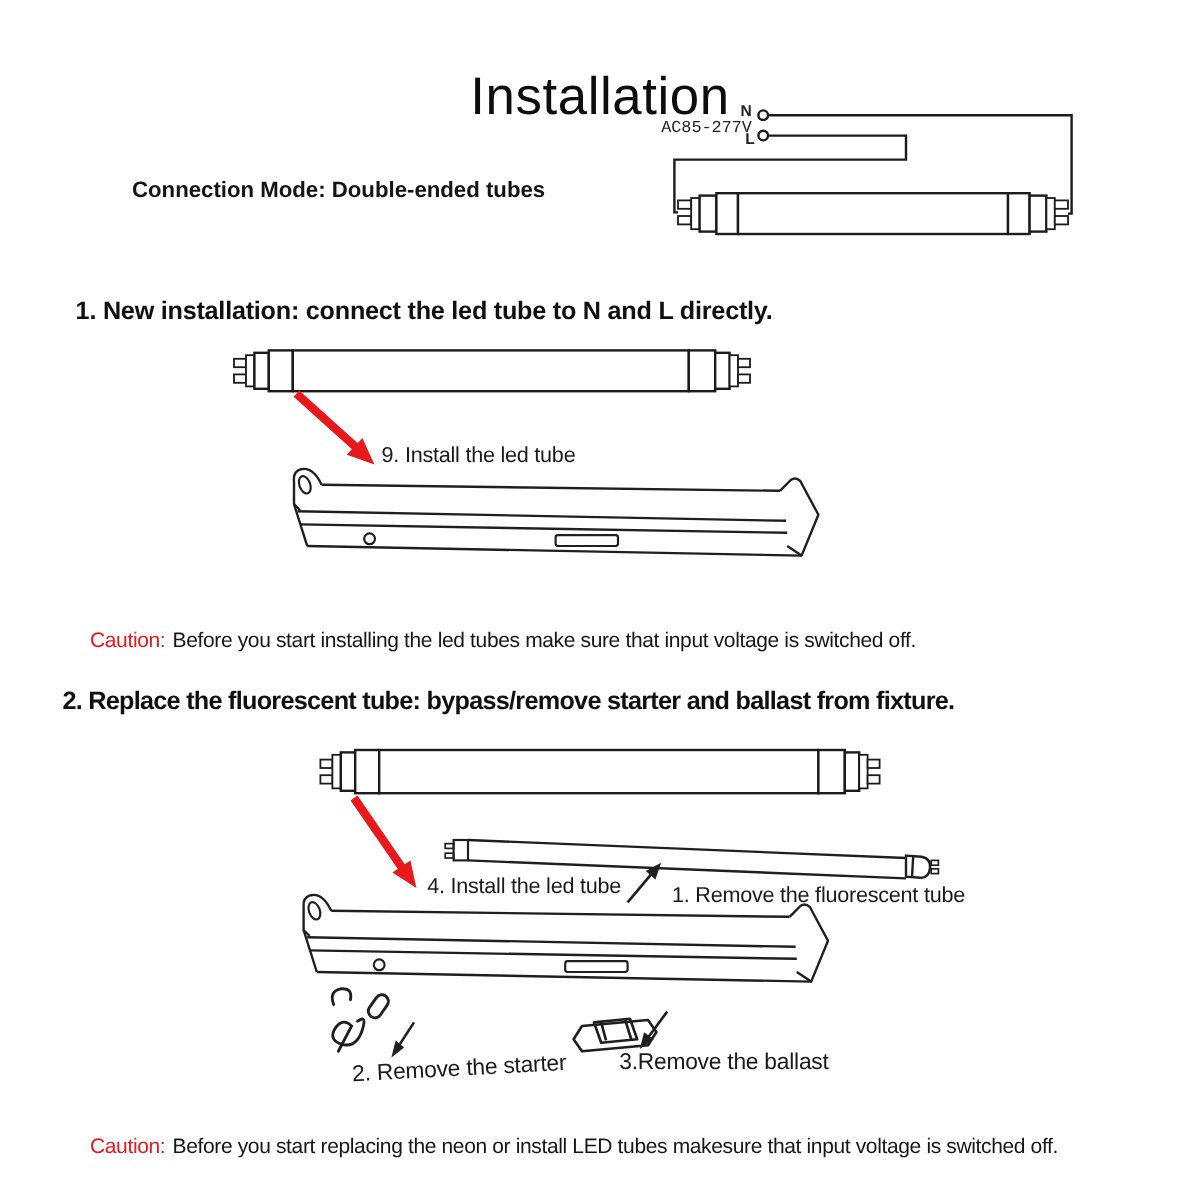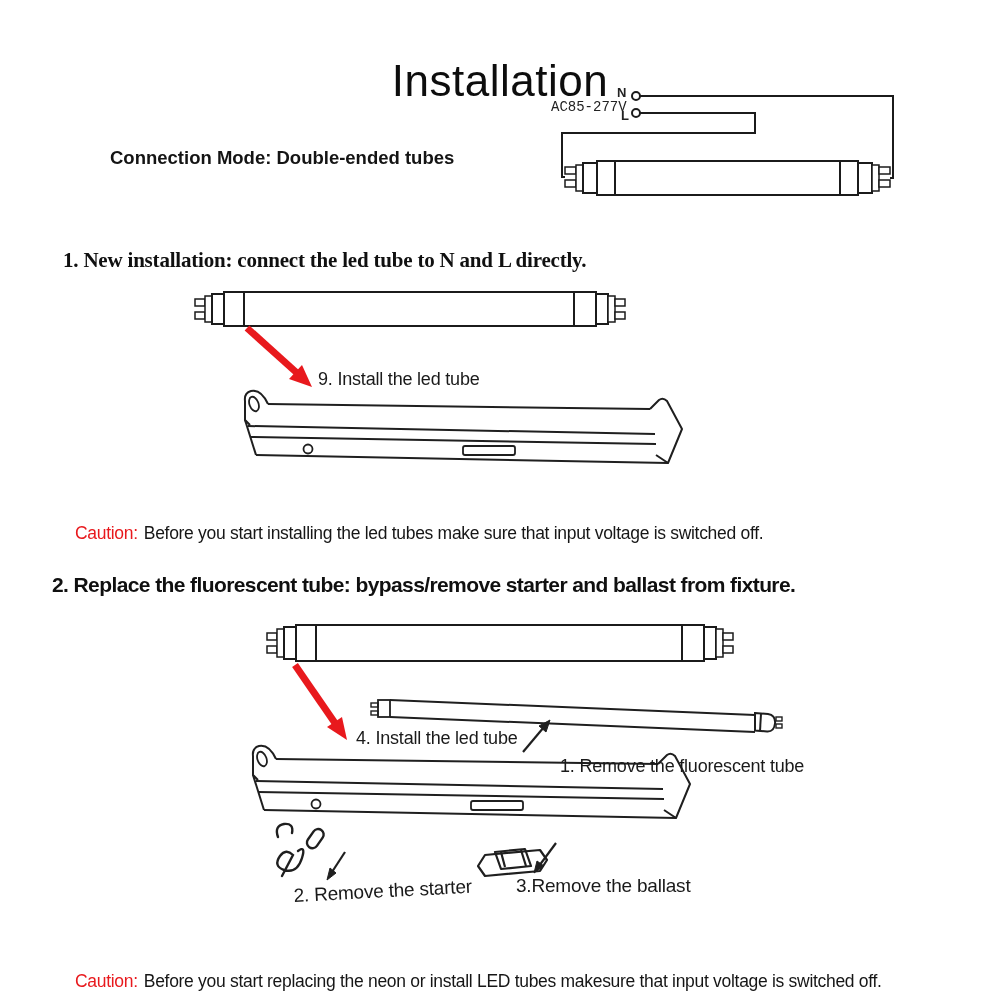--- a/index.html
+++ b/index.html
@@ -2,25 +2,25 @@
 <html><head>
 <meta charset="utf-8">
 <style>
   html,body{margin:0;padding:0;background:#ffffff;}
   #canvas{position:relative;width:1000px;height:1000px;background:#ffffff;overflow:hidden;
           font-family:"Liberation Sans",sans-serif;color:#111;}
   .abs{position:absolute;white-space:nowrap;}
   .title{width:1000px;text-align:center;font-size:44px;font-weight:400;letter-spacing:0.5px;color:#0d0d0d;}
   .mode{font-size:18.5px;font-weight:700;color:#141414;}
   .heading{font-size:21px;font-weight:700;color:#101010;}
-  .h1sp{letter-spacing:-0.2px;font-family:Liberation Serif, serif;}
+  .h1sp{letter-spacing:-0.2px;}
   .h2sp{letter-spacing:-0.6px;}
   .caution{font-size:17.5px;letter-spacing:-0.3px;color:#161616;}
   .caution .cword{color:#e8191d;margin-right:6px;}
-  .caution2{width:820px;white-space:normal;line-height:23px;margin-top:26px;}
+  .caution2{width:820px;white-space:normal;line-height:23px;}
   .diaglabel{font-size:18px;color:#1a1a1a;letter-spacing:-0.2px;}
   .sublabel{font-size:19px;color:#1a1a1a;letter-spacing:-0.2px;}
   .wl{font-size:13px;font-weight:700;color:#222;}
   .ac{font-size:14px;color:#222;font-family:Liberation Mono, monospace;}
   .tubelabel{width:225px;text-align:center;font-size:14px;font-weight:700;word-spacing:4px;color:#222;}
   svg{position:absolute;overflow:visible;}
 </style>
 </head>
 <body>
 
@@ -146,21 +146,21 @@
       <path d="M 310,244 L 340,241 L 346,258 L 316,261 Z"></path>
       <path d="M 316,244 L 320,259"></path>
       <path d="M 336,242 L 341,258"></path>
     </g>
     <g stroke="#1f1f1f" fill="#1f1f1f">
       <line x1="371" y1="235" x2="354" y2="258" stroke-width="2.2"></line>
       <polygon points="349,265 352,253 359,258"></polygon>
     </g>
   </svg>
   <div class="abs diaglabel" style="left:356px;top:728px;">4. Install the led tube</div>
-  <div class="abs diaglabel" style="left:560px;top:736px;margin-top:20px;">1. Remove the fluorescent tube</div>
+  <div class="abs diaglabel" style="left:560px;top:736px;">1. Remove the fluorescent tube</div>
   <div class="abs sublabel" style="left:293px;top:885px;transform:rotate(-3deg);transform-origin:left top;">2. Remove the starter</div>
   <div class="abs sublabel" style="left:516px;top:875px;">3.Remove the ballast</div>
 
   <div class="abs caution caution2" style="left:75px;top:944px;">
     <span class="cword">Caution:</span><span>Before you start replacing the neon or install LED tubes makesure that input voltage is switched off.</span>
   </div>
 
 </div>
 
 </body></html>

